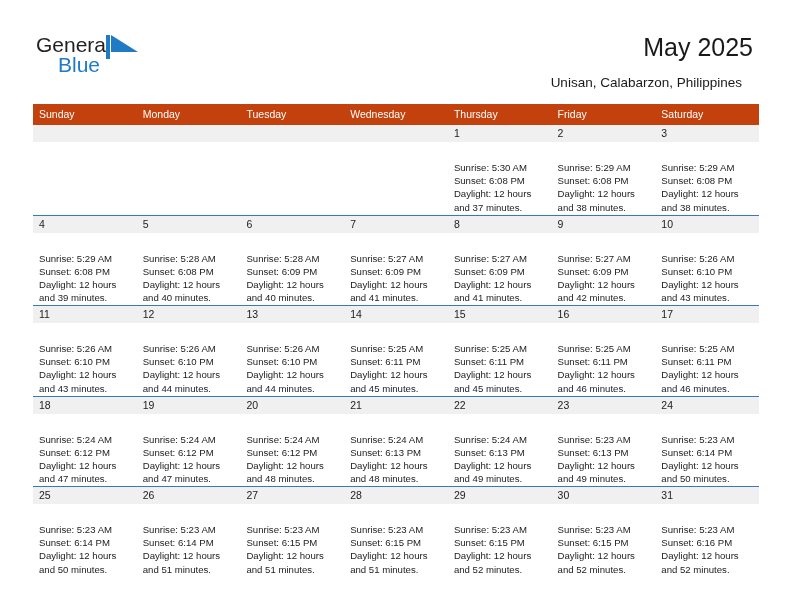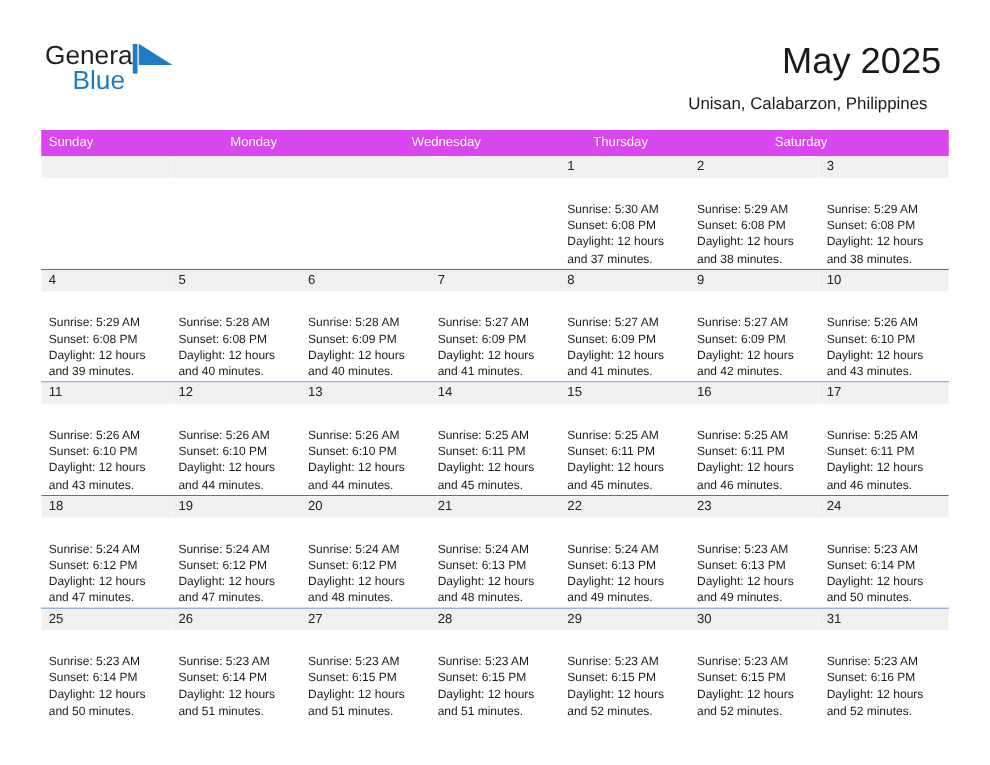--- a/index.html
+++ b/index.html
@@ -60,21 +60,21 @@
     top: 2px;
     width: 32px;
     height: 24px;
   }
   .logo-flag svg { display: block; }
 
   .title {
     position: absolute;
     right: 39px;
     top: 33px;
-    font-size: 29px;
+    font-size: 25px;
     color: #1a1a1a;
     text-align: right;
     white-space: nowrap;
     font-family: "Liberation Sans", sans-serif;
   }
   .subtitle {
     position: absolute;
     right: 50px;
     top: 75px;
     font-size: 13.5px;
@@ -86,21 +86,21 @@
 
   
   .calendar {
     position: absolute;
     left: 33px;
     top: 104px;
     width: 726px;
   }
   .weekdays {
     display: flex;
-    background: #d946ef;
+    background: #c2410c;
     height: 21px;
   }
   .weekday {
     flex: 1 1 0;
     font-size: 10.5px;
     color: #ffffff;
     line-height: 21px;
     padding-left: 6px;
     box-sizing: border-box;
     white-space: nowrap;
@@ -160,22 +160,24 @@
     </div>
 
     <div class="title">May 2025</div>
     <div class="subtitle">Unisan, Calabarzon, Philippines</div>
   </div>
 
   <div class="calendar">
     <div class="weekdays" id="weekday-row">
         <div class="weekday">Sunday</div>
         <div class="weekday">Monday</div>
+        <div class="weekday">Tuesday</div>
         <div class="weekday">Wednesday</div>
         <div class="weekday">Thursday</div>
+        <div class="weekday">Friday</div>
         <div class="weekday">Saturday</div>
       </div>
     <div id="weeks-container">
         <div class="week first">
           <div class="cell empty">
             <div class="daynum-strip"></div>
             <div class="lines"></div>
           </div>
           <div class="cell empty">
             <div class="daynum-strip"></div>

